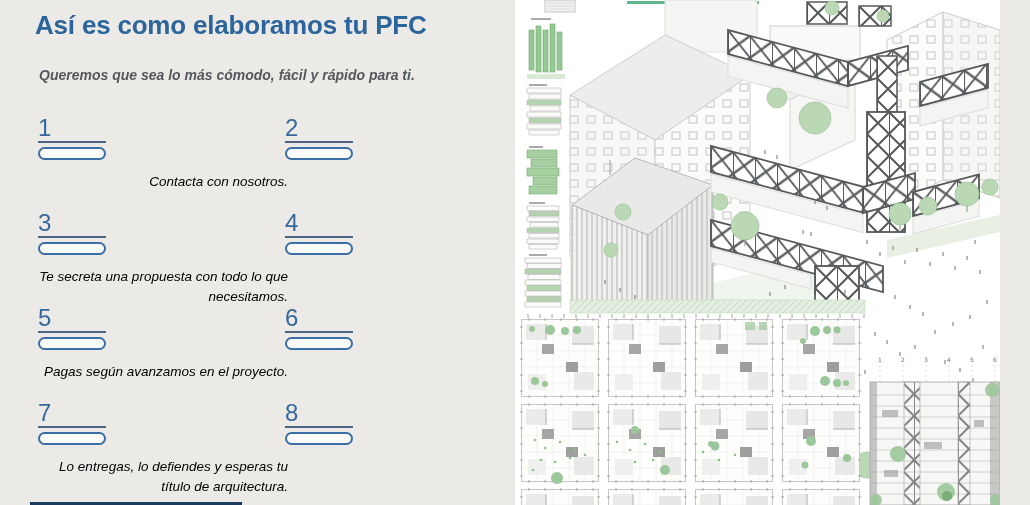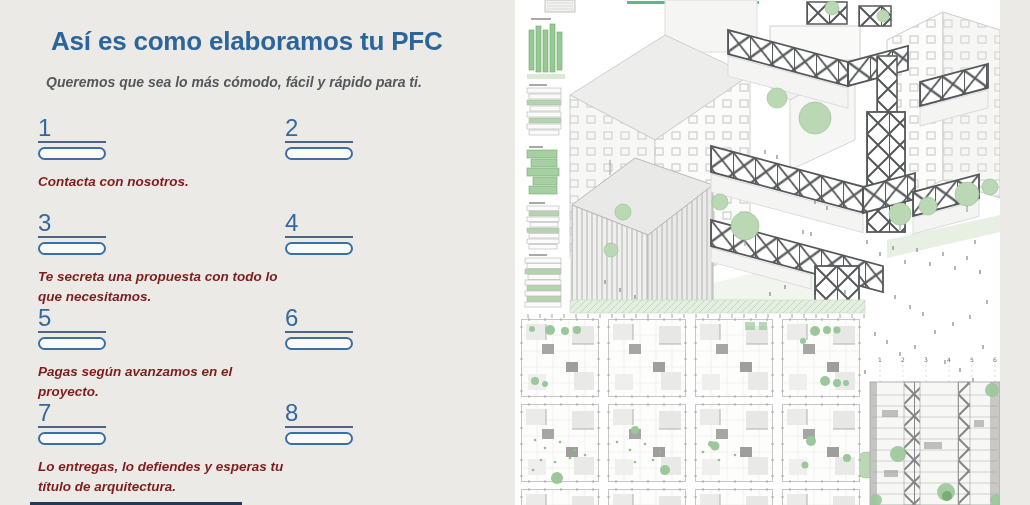--- a/index.html
+++ b/index.html
@@ -1,34 +1,34 @@
 <!DOCTYPE html>
 <html><head>
 <meta charset="utf-8">
 <style>
   html,body{margin:0;padding:0;}
   body{font-family:"Liberation Sans",sans-serif;background:#ECEAE7;}
   .page{position:relative;width:1030px;height:505px;overflow:hidden;background:#ECEAE7;}
 
   
   .left-panel{position:absolute;left:0;top:0;width:515px;height:505px;}
-  .page-title{position:absolute;left:35px;top:10px;margin:16px;font-size:26px;font-weight:bold;
+  .page-title{position:absolute;left:35px;top:10px;margin:0;font-size:26px;font-weight:bold;
               color:#2B659C;letter-spacing:-0.2px;}
-  .subtitle{position:absolute;left:35px;top:60px;margin:11px;font-size:14px;font-style:italic;
+  .subtitle{position:absolute;left:35px;top:60px;margin:4px;font-size:14px;font-style:italic;
             font-weight:600;color:#54585C;line-height:1.62;}
   .step{position:absolute;}
   .step.col1{left:38px;width:250px;}
   .step.col2{left:285px;width:218px;}
   .step.row1{top:116px;} .step.row2{top:211px;} .step.row3{top:306px;} .step.row4{top:401px;}
   .step-num-row{width:68px;border-bottom:2px solid #4C6582;padding-bottom:1px;}
   .step-num{font-size:24px;line-height:1;color:#35689C;}
   .step-pill{margin-top:4px;width:64px;height:9px;border:2px solid #3A6FA5;border-radius:8px;
              background:#FAFAF8;}
-  .step-text{margin:12px 0 0 0;font-size:13.5px;font-style:italic;font-weight:700;
-             color:#7f1d1d;line-height:1.5;}
+  .step-text{margin:12px 0 0 0;font-size:13.5px;font-style:italic;font-weight:400;
+             color:#000000;line-height:1.5;text-align:right;}
   .footer-bar{position:absolute;left:30px;top:502px;width:212px;height:3px;background:#1D3B5F;}
 
   
   .right-panel{position:absolute;left:515px;top:0;width:485px;height:505px;background:#FFFFFF;}
   .right-panel svg{display:block;}
   .svg-label{font-family:"DejaVu Sans",sans-serif;font-size:6px;fill:#6A6D6F;}
 </style>
 </head>
 <body>
 

